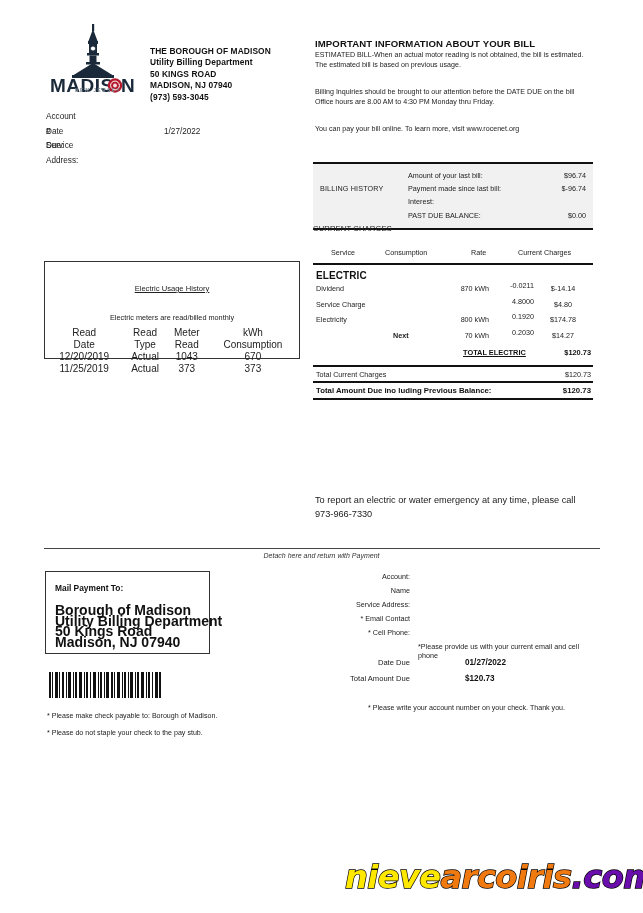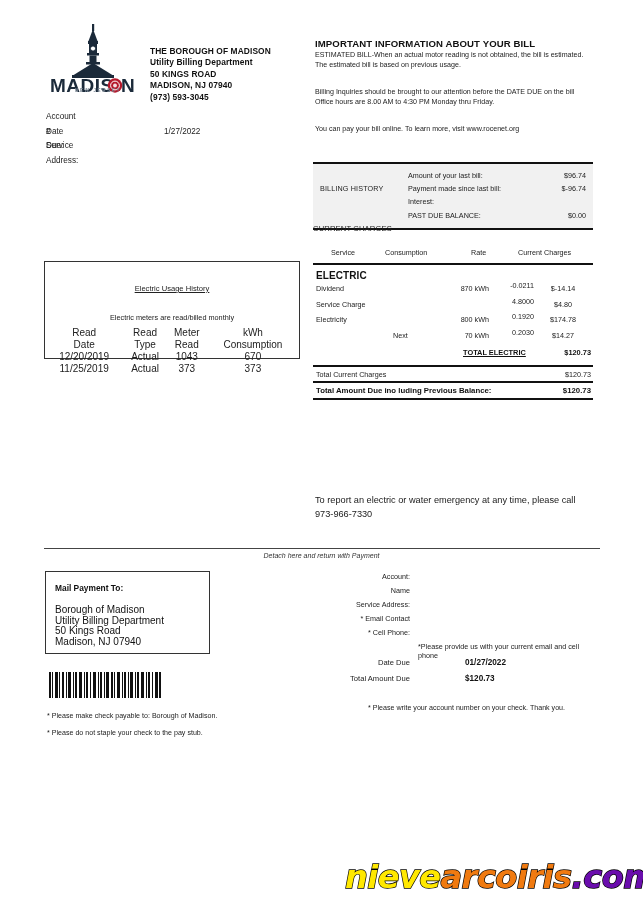--- a/index.html
+++ b/index.html
@@ -156,21 +156,21 @@
     letter-spacing: 0.1px;
   }
   .cc-row {
     position: relative;
     height: 15.5px;
     font-size: 7.2px;
     color: #222;
   }
   .cc-row span { position: absolute; }
   .cc-svc { left: 3px; top: 3px; }
-  .cc-cons-note { left: 80px; top: 3px; }
+  .cc-cons-note { left: 80px; top: 3px; font-weight: bold; }
   .cc-qty { left: 128px; top: 3px; width: 48px; text-align: right; }
   .cc-rate { left: 181px; top: 0px; width: 40px; text-align: right; }
   .cc-amt { left: 222px; top: 3px; width: 56px; text-align: center; }
 
   .cc-total-row {
     position: relative;
     height: 17px;
     font-size: 7.4px;
     font-weight: bold;
     color: #111;
@@ -288,22 +288,22 @@
     box-sizing: border-box;
     padding: 11px 0 0 9px;
   }
   .mail-title {
     font-size: 8.4px;
     font-weight: bold;
     color: #111;
     margin-bottom: 12px;
   }
   .mail-addr {
-    font-size: 10px;
-    font-weight: normal;
+    font-size: 14px;
+    font-weight: bold;
     line-height: 10.6px;
     color: #111;
     white-space: pre;
   }
 
   .barcode {
     position: absolute;
     left: 48px;
     top: 672px;
     width: 113px;

